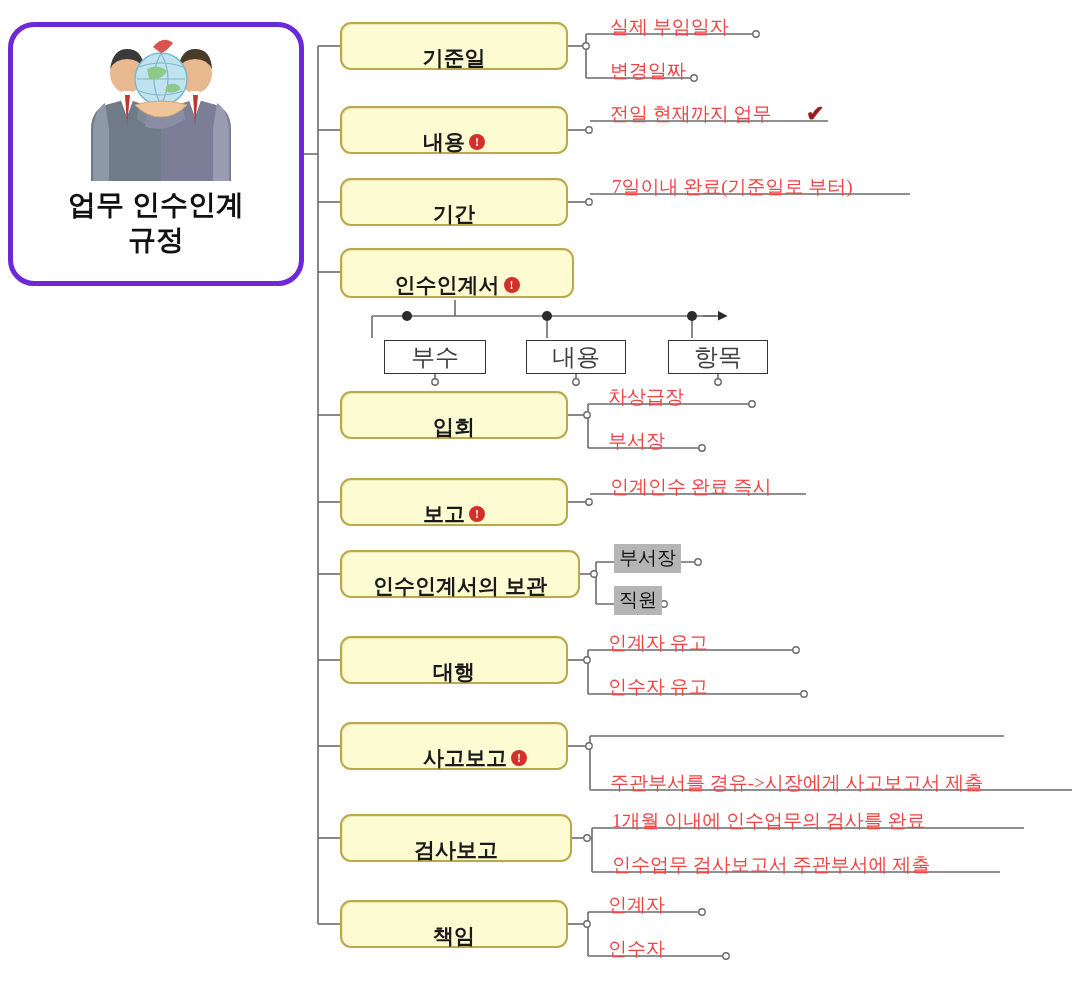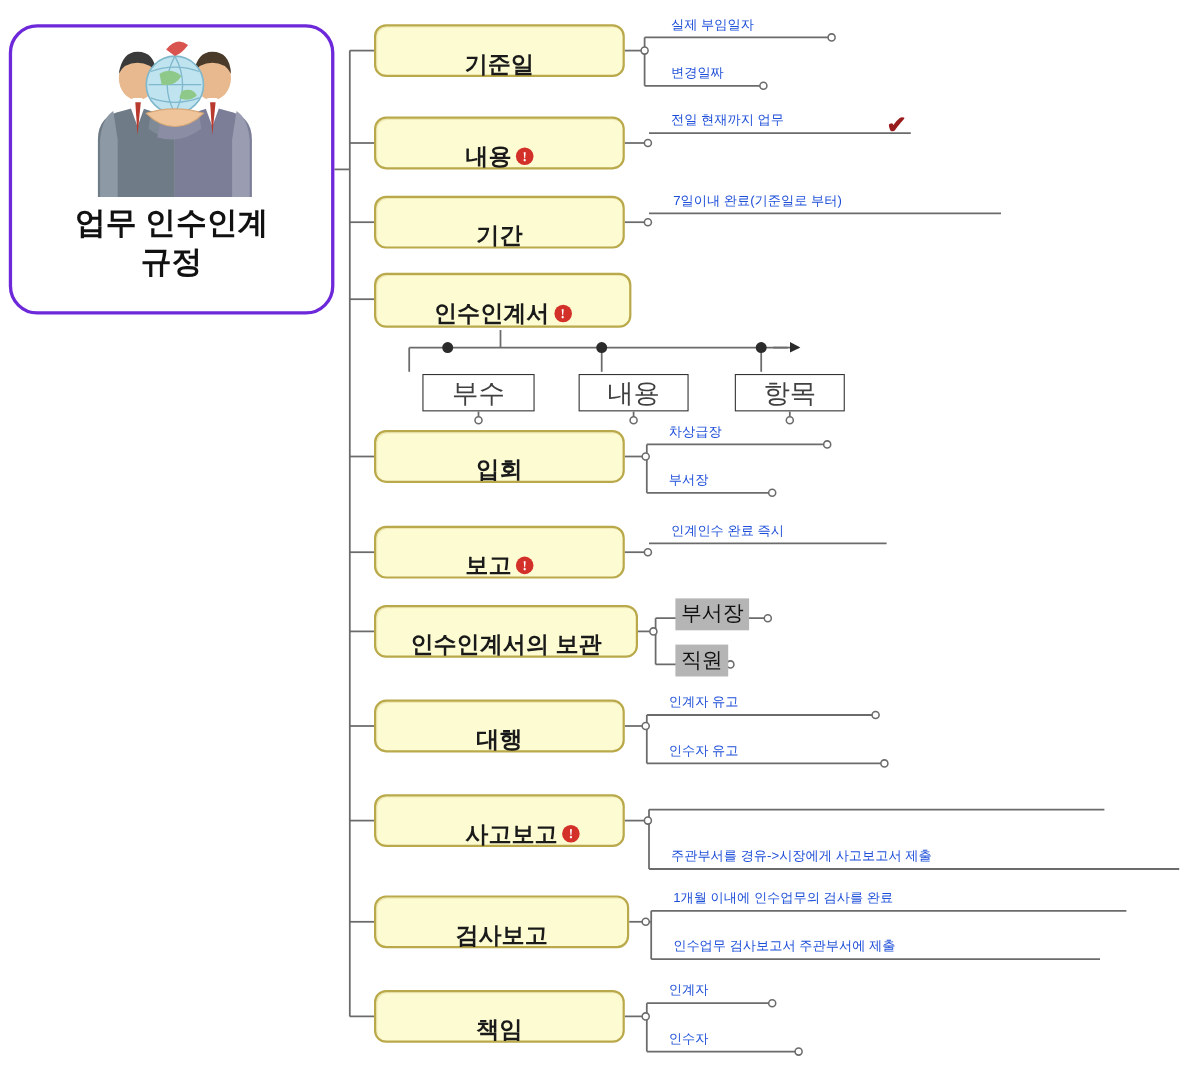--- a/index.html
+++ b/index.html
@@ -21,21 +21,21 @@
     width: 1086px; height: 984px;
     pointer-events: none;
   }
 
   
   .root-node {
     position: absolute;
     left: 8px; top: 22px;
     width: 296px; height: 264px;
     background: #ffffff;
-    border: 3px solid #6d28d9;
+    border: 5px solid #6d28d9;
     border-radius: 26px;
     z-index: 5;
   }
   .root-art {
     position: absolute;
     left: 22px; top: 6px;
     width: 252px; height: 150px;
   }
   .root-label {
     position: absolute;
@@ -79,24 +79,25 @@
     font-weight: bold;
     line-height: 16px;
     text-align: center;
     vertical-align: 3px;
     font-family: "Liberation Serif", serif;
   }
 
   
   .l2 {
     position: absolute;
-    font-size: 12px;
-    color: #1d4ed8;
+    font-size: 19px;
+    color: #ef4444;
     white-space: nowrap;
     z-index: 4;
+    font-family: Liberation Serif, serif;
   }
 
   
   .sbox {
     position: absolute;
     background: #ffffff;
     border: 1.5px solid #333;
     display: flex;
     align-items: center;
     justify-content: center;

